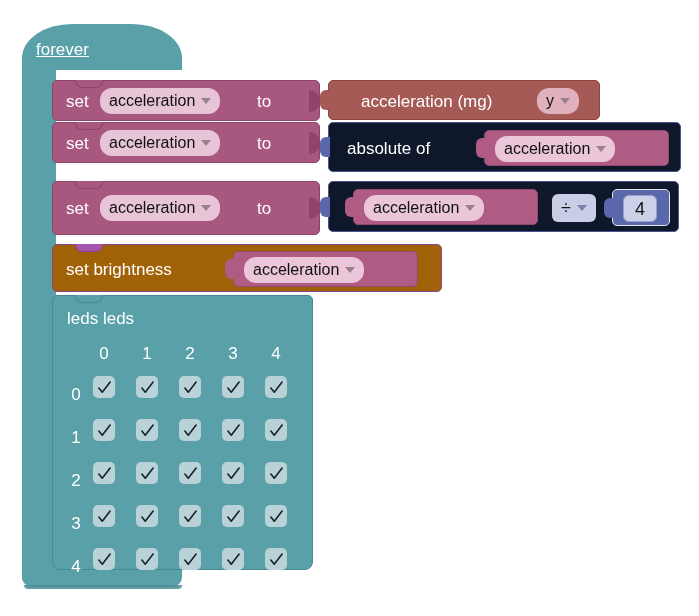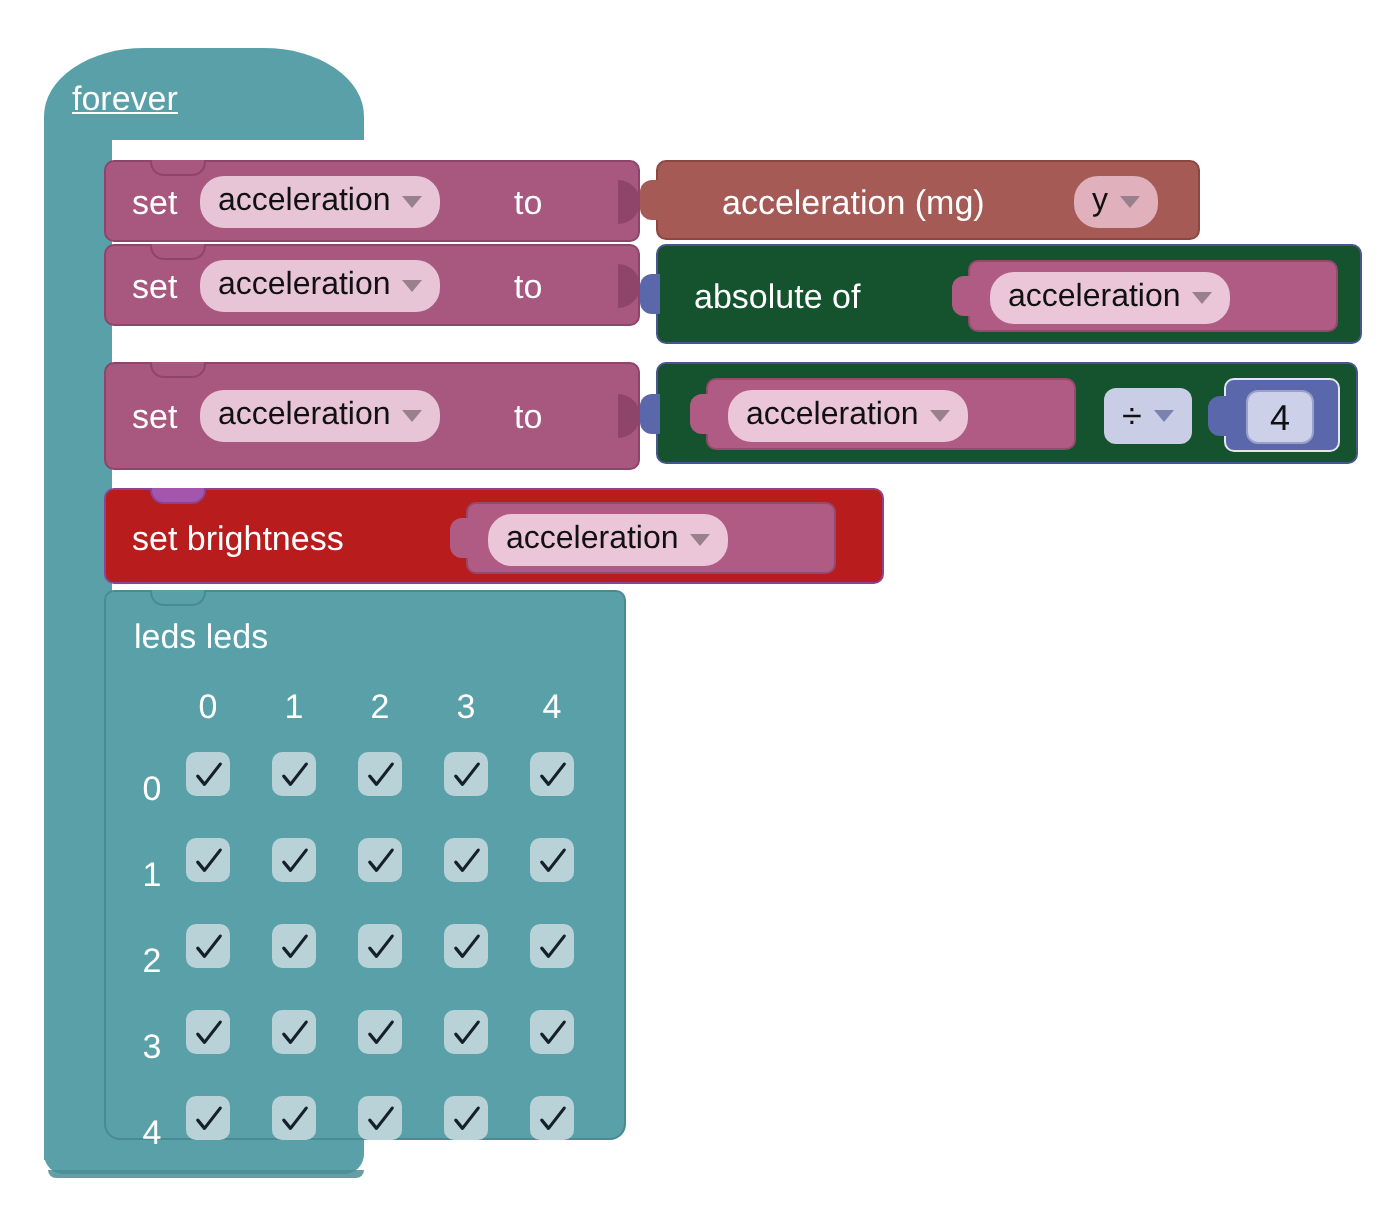--- a/index.html
+++ b/index.html
@@ -37,27 +37,27 @@
   
   .notch{
     position:absolute;top:0;left:22px;width:26px;height:7px;
     border-radius:0 0 7px 7px;
   }
 
   
   .row{position:absolute;box-sizing:border-box;}
 
   .row-set{background:#a8577f;border:1px solid #8e4569;border-radius:5px;}
-  .row-bright{background:#b91c1c;border:1px solid #8b4492;border-radius:5px;}
+  .row-bright{background:#a16207;border:1px solid #8b4492;border-radius:5px;}
   .row-leds{background:#59a0a8;border:1px solid #4a8a92;border-radius:5px;}
 
   
   .rep{position:absolute;box-sizing:border-box;border-radius:5px;}
   .rep-sensor{background:#a55a55;border:1px solid #8c4742;}
-  .rep-math{background:#14532d;border:1px solid #4a5590;}
+  .rep-math{background:#0f172a;border:1px solid #4a5590;}
   .rep-var{background:#b05b84;border:1px solid #944a6d;}
 
   
   .plug{
     position:absolute;left:-9px;top:50%;transform:translateY(-50%);
     width:10px;height:20px;border-radius:6px 0 0 6px;
   }
   .plug-sensor{background:#a55a55;}
   .plug-math{background:#5b67ab;}
   .plug-var{background:#b05b84;}

